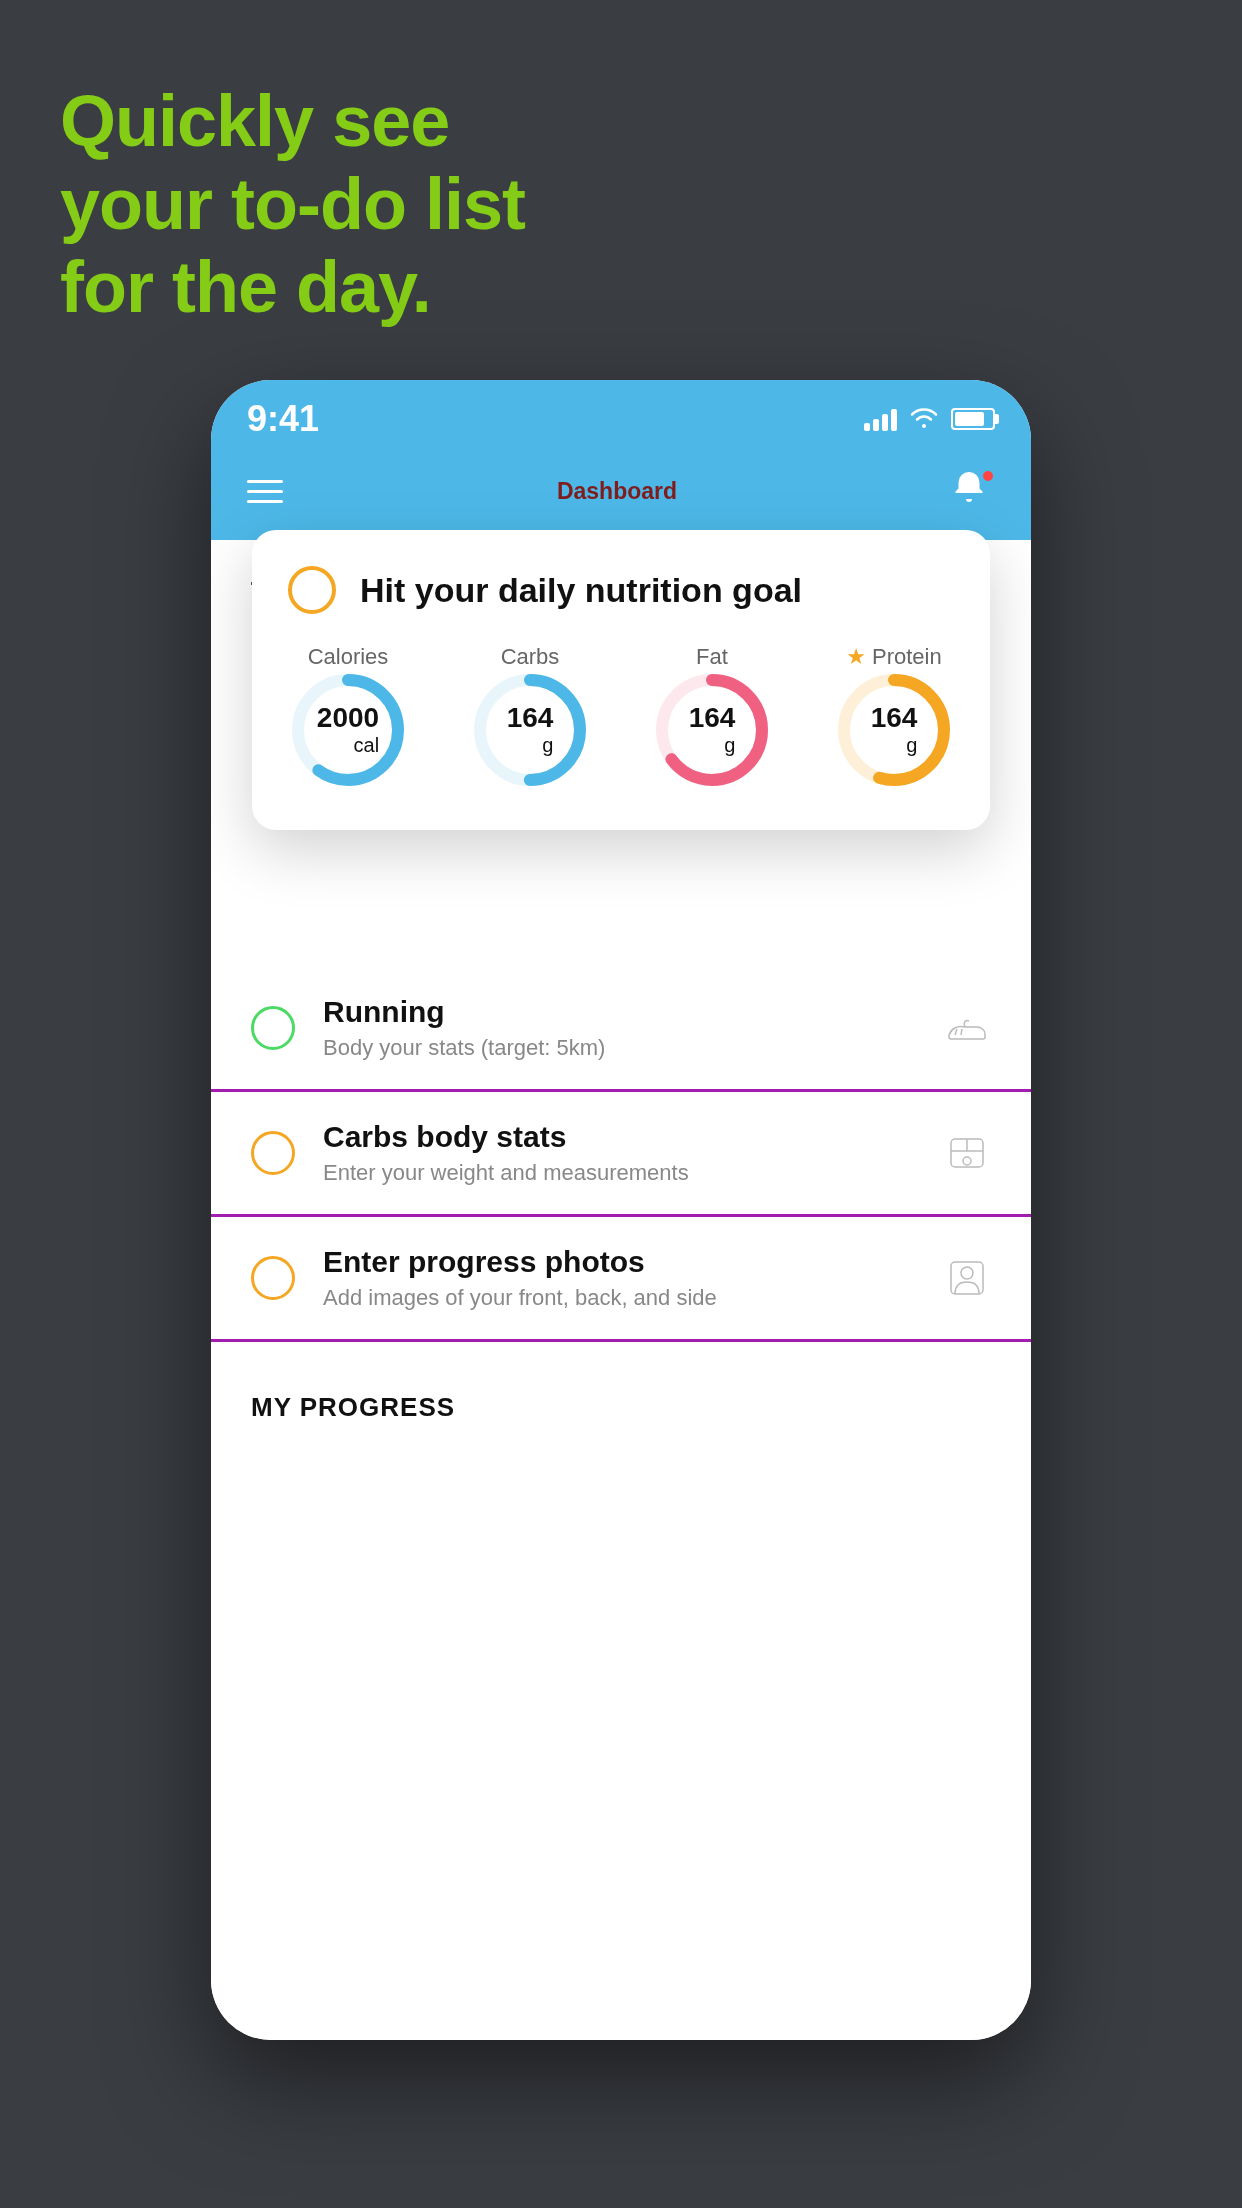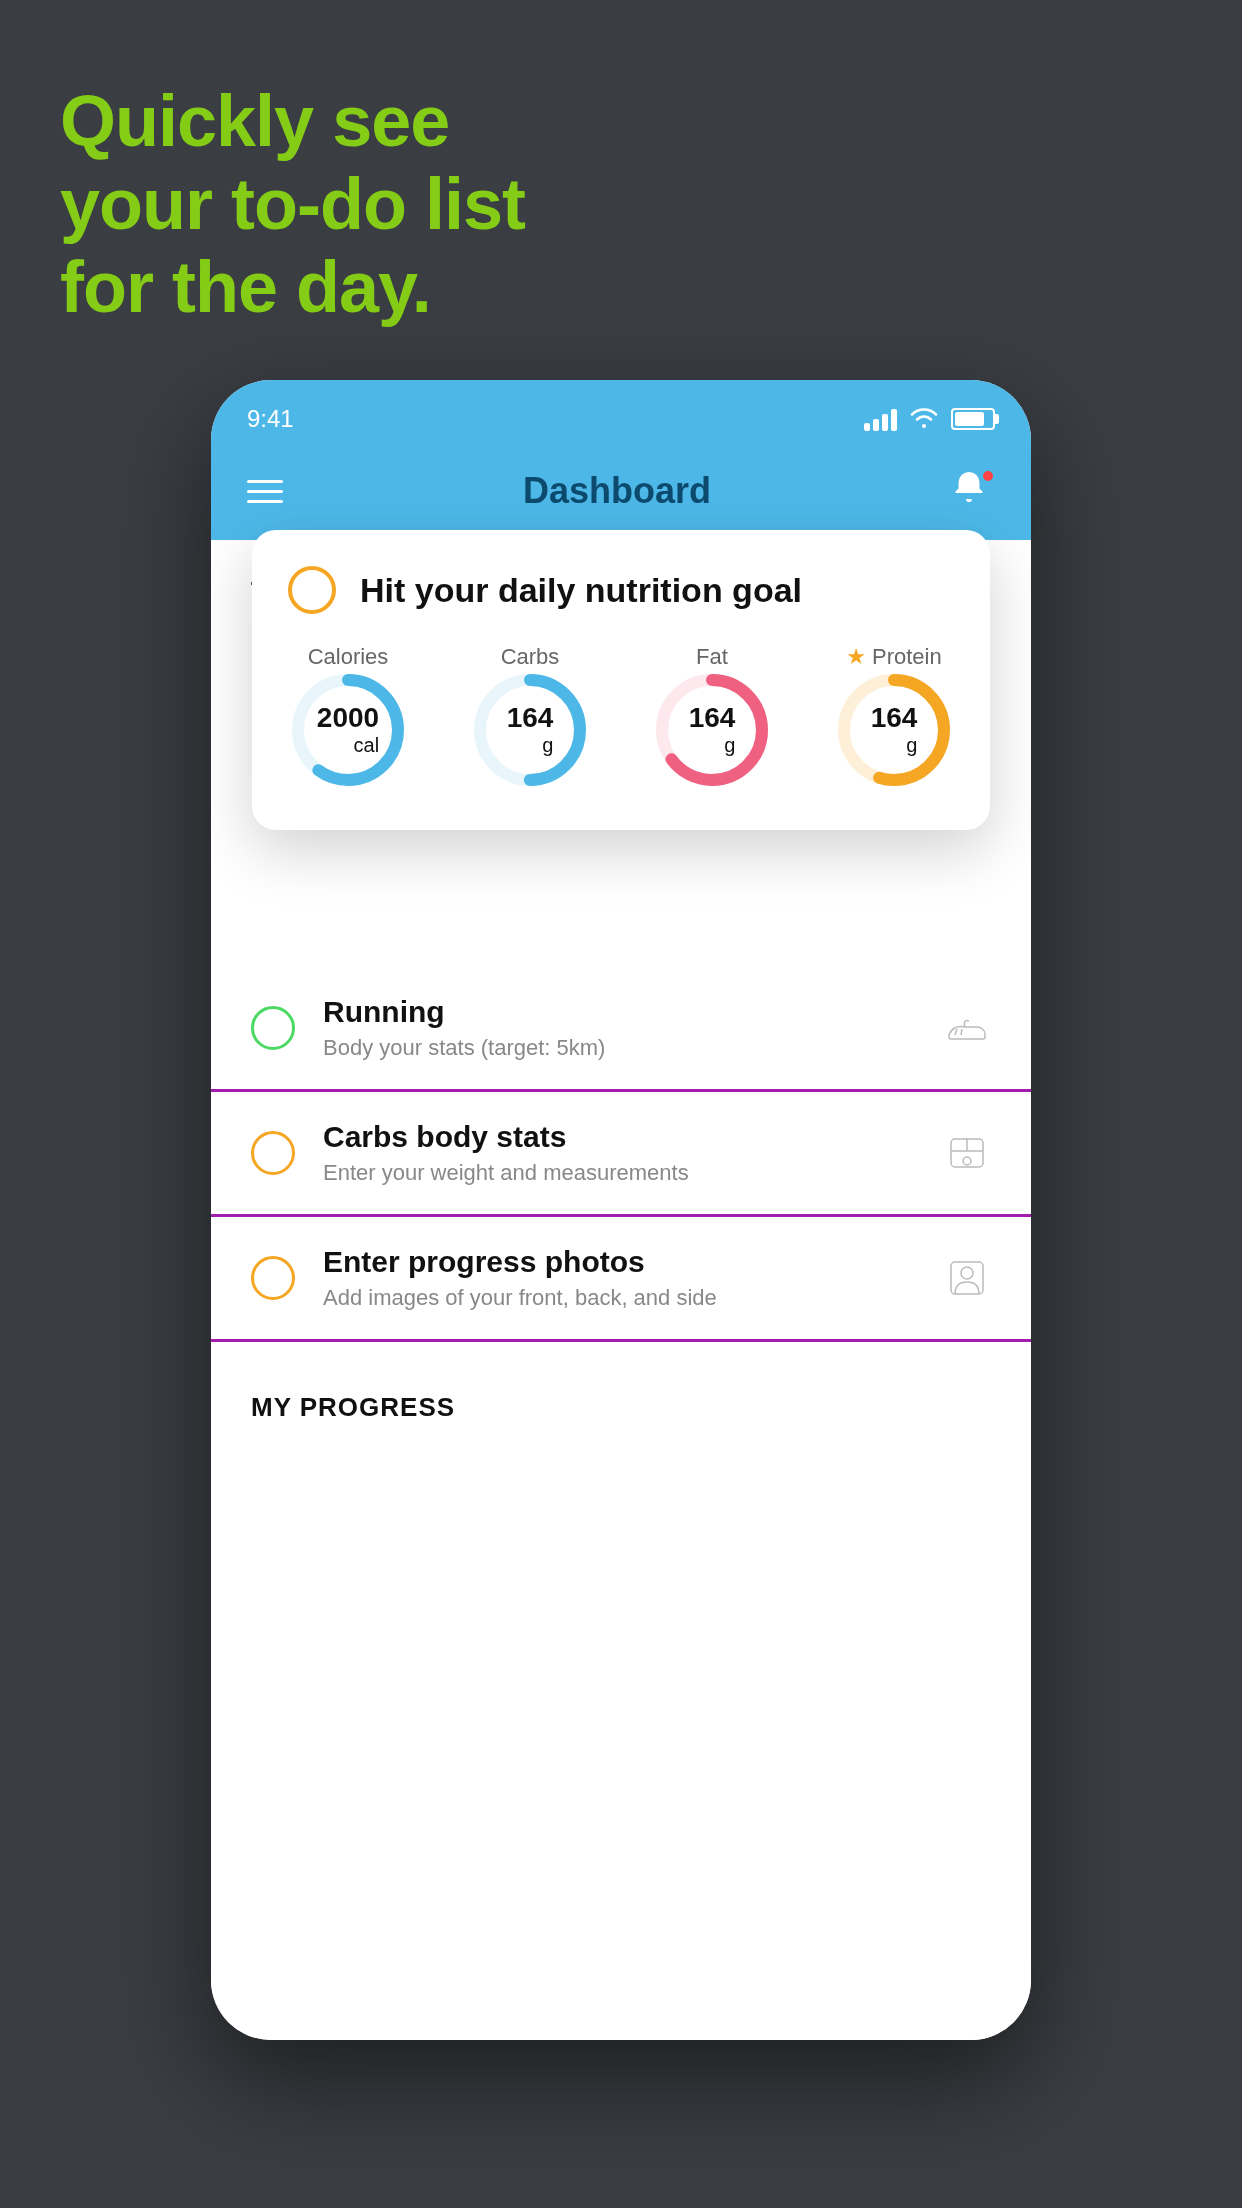--- a/index.html
+++ b/index.html
@@ -47,22 +47,22 @@
       background: #4db8e8;
       display: flex;
       justify-content: space-between;
       align-items: center;
       padding: 18px 36px 10px 36px;
       height: 70px;
     }
 
     .status-time {
       color: #fff;
-      font-size: 24px;
-      font-weight: 400;
+      font-size: 36px;
+      font-weight: 700;
     }
 
     .status-icons {
       display: flex;
       align-items: center;
       gap: 12px;
     }
 
     .signal-bars {
       display: flex;
@@ -127,22 +127,22 @@
     }
     .hamburger span {
       display: block;
       width: 36px;
       height: 3px;
       background: #fff;
       border-radius: 2px;
     }
 
     .header-title {
-      color: #0c4a6e;
-      font-size: 36px;
+      color: #7f1d1d;
+      font-size: 23px;
       font-weight: 600;
     }
 
     .bell-icon {
       position: relative;
       width: 44px;
       height: 44px;
       cursor: pointer;
     }
     .bell-icon svg {

